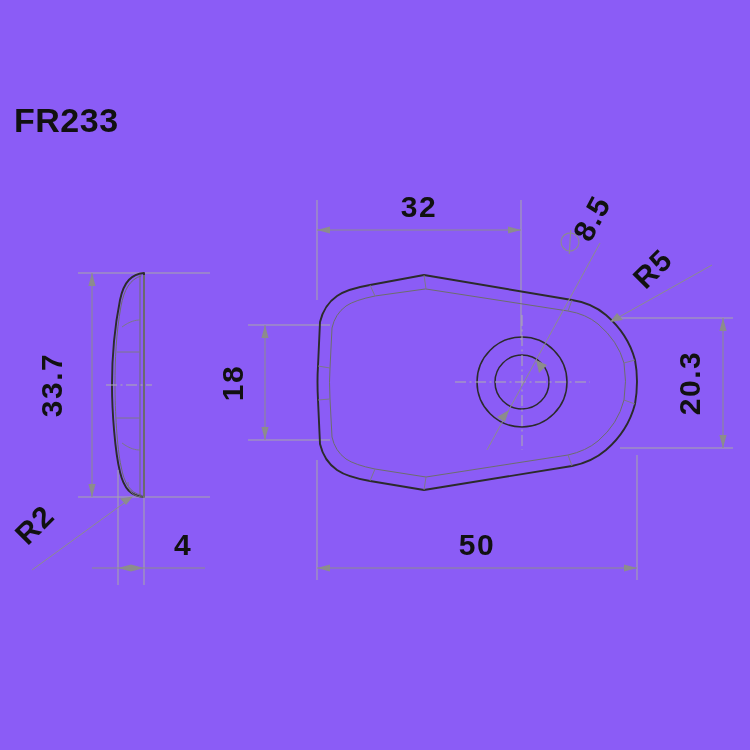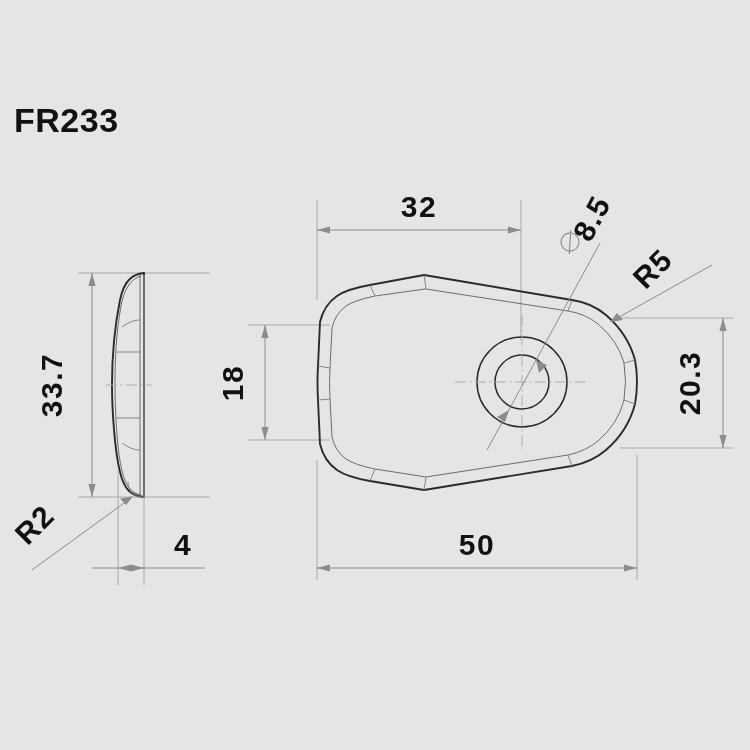--- a/index.html
+++ b/index.html
@@ -11,21 +11,21 @@
   body {
     width: 750px;
     height: 750px;
     overflow: hidden;
     font-family: "Liberation Sans", sans-serif;
   }
   #drawing-root {
     position: relative;
     width: 750px;
     height: 750px;
-    background: #e5e5e5;
+    background: #8b5cf6;
   }
   #cad-svg {
     position: absolute;
     top: 0;
     left: 0;
     width: 750px;
     height: 750px;
     display: block;
   }
   .part-outline {

